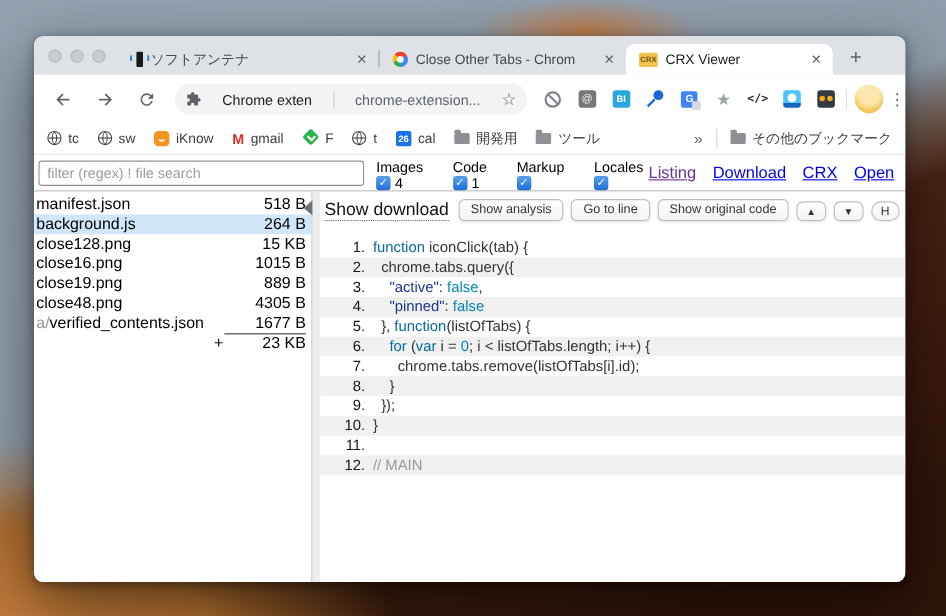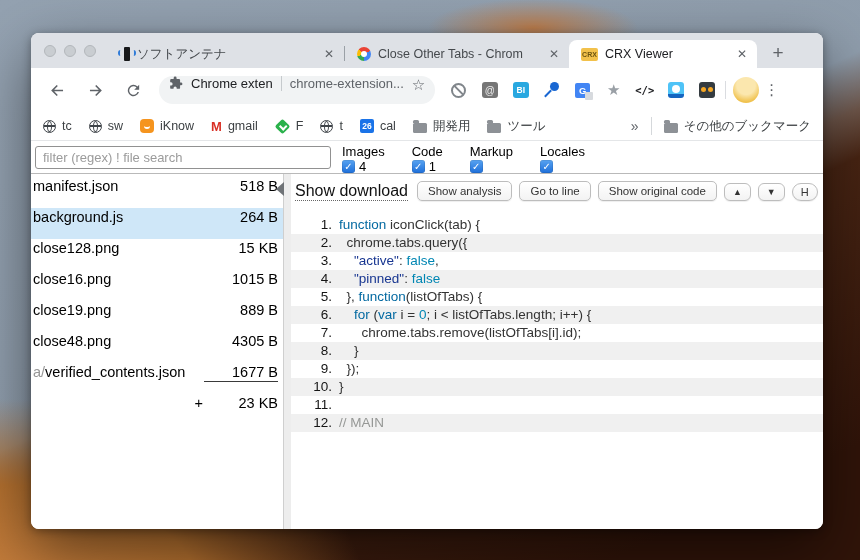--- a/index.html
+++ b/index.html
@@ -22,21 +22,21 @@
   .tab .title{white-space:nowrap;overflow:hidden;flex:1;margin:0 7px;text-overflow:clip}
   .tab .close{color:#5f6368;font-size:12px;padding:0 2px;flex:none}
   .tab.active{background:#fff;border-radius:8px 8px 0 0;color:#202124}
   .tab.w0{width:232px}.tab.w1{width:224px}.tab.w2{width:188px}
   .tabsep{width:1px;height:15px;background:#9aa0a6;margin-bottom:7px;flex:none}
   .newtab{width:26px;height:26px;margin:0 0 2px 8px;border:none;background:none;font-size:19px;color:#5f6368;line-height:24px;text-align:center;padding:0;flex:none}
 
   
   .toolbar{height:44px;display:flex;align-items:center;padding:0 12px 0 14px;background:#fff;flex:none}
   .navbtn{width:24px;height:24px;display:flex;align-items:center;justify-content:center;background:none;border:none;padding:0;margin-right:14px;flex:none}
-  .omnibox{height:28px;background:#f1f3f4;border-radius:14px;flex:0 0 246px;display:flex;align-items:flex-start;padding:0 10px;gap:8px;margin:0 10px 0 0}
+  .omnibox{height:28px;background:#f1f3f4;border-radius:14px;flex:0 0 246px;display:flex;align-items:center;padding:0 10px;gap:19px;margin:0 10px 0 0}
   .omni-chip{font-size:13px;color:#202124;white-space:nowrap}
   .omni-sep{width:1px;height:15px;background:#c6cacd;flex:none}
   .omni-url{font-size:13px;color:#5f6368;white-space:nowrap;overflow:hidden;flex:1}
   .omni-star{font-size:15px;color:#5f6368;flex:none}
   .ext-icons{display:flex;align-items:center;gap:8px;margin-left:2px}
   .xslot{width:23px;height:22px;display:flex;align-items:center;justify-content:center;flex:none}
   .tsep{width:1px;height:18px;background:#dadce0;margin:0 7px;flex:none}
   .avatar{width:26px;height:26px;border-radius:50%;background:radial-gradient(circle at 50% 32%,#fbe7ae 0 42%,#f0c24f 75%);flex:none}
   .menu-dots{font-size:15px;color:#5f6368;padding:0 5px;letter-spacing:0}
 
@@ -72,41 +72,41 @@
   .star-icon{color:#9aa0a6;font-size:15px}
   .code-icon{font-weight:bold;font-size:10.5px;color:#202124;font-family:"DejaVu Sans Mono",monospace}
   .camera-icon{width:16px;height:16px;border-radius:3px;background:linear-gradient(180deg,#4fc3f7 72%,#1565c0 72%)}
   .camera-icon::after{content:"";position:absolute;top:3px;left:4px;width:8px;height:8px;background:#fff;border-radius:50%}
   .ninja-icon{width:16px;height:16px;border-radius:3px;background:#343b40}
   .ninja-icon::before,.ninja-icon::after{content:"";position:absolute;top:5px;width:5px;height:5px;background:#f5a623;border-radius:50%}
   .ninja-icon::before{left:2px}.ninja-icon::after{right:2px}
 
   
   .bookmarks{height:28px;display:flex;align-items:center;padding:0 10px 0 12px;font-size:12.5px;color:#3c4043;border-bottom:1px solid #e4e6e8;flex:none;background:#fff}
-  .bm{display:flex;align-items:center;gap:6px;margin-right:17px;white-space:nowrap}
+  .bm{display:flex;gap:6px;margin-right:17px;white-space:nowrap}
   .bm-overflow{margin-left:auto;font-size:14px;color:#5f6368;padding:0 12px}
   .bm-sep{width:1px;height:18px;background:#d5d8db;margin-right:12px;flex:none}
   .bm.other{margin-right:2px}
 
   
   .page{flex:1;display:flex;flex-direction:column;min-height:0;background:#fff}
   .page-header{height:33px;display:flex;align-items:flex-start;padding:4px 8px 0 4px;border-bottom:1px solid #b9b9b9;box-sizing:border-box;flex:none}
   .filter{width:280px;height:21px;border:1px solid #919191;border-radius:3px;font-size:13px;padding:0 7px;color:#222;margin-top:1px;font-family:inherit}
   .filter::placeholder{color:#9b9b9b}
   .fgroup{margin-left:27px;display:flex;flex-direction:column;font-size:13px;line-height:13px;color:#000}
   .fgroup:first-of-type{margin-left:11px}
   .fgroup .frow2{display:flex;align-items:center;gap:4px;margin-top:2px}
   .cbx{width:13px;height:13px;border-radius:3px;background:linear-gradient(#58a3f1,#1e6fd9);display:flex;align-items:center;justify-content:center;color:#fff;font-size:10px;box-shadow:inset 0 0 0 .5px rgba(0,0,0,.15)}
   .links{margin-left:auto;display:flex;gap:15px;font-size:15px;align-items:center;padding:4px 2px 0 0}
   .links a{text-decoration:underline;cursor:pointer}
   .link-blue{color:#0000ee}.link-visited{color:#663399}
 
   .page-body{flex:1;display:flex;min-height:0}
   .file-list{width:252px;flex:none;padding-top:3px;overflow:hidden}
-  .frow{height:18px;display:flex;align-items:center;font-size:14.5px;line-height:18px;padding:0 5px 13px 2px;color:#000}
+  .frow{height:18px;display:flex;align-items:center;font-size:14.5px;line-height:18px;padding:0 5px 0 2px;color:#000}
   .frow.selected{background:#cfe7f8}
   .fname{white-space:nowrap;overflow:hidden}
   .fprefix{color:#979797}
   .fsize{margin-left:auto;text-align:right;white-space:nowrap}
   .frow.sum .fsize{border-bottom:1px solid #3a3a3a;min-width:74px}
   .frow.total{justify-content:flex-end}
   .frow.total .plus{margin-right:15px}
   .frow.total .fsize{margin-left:0;min-width:60px}
 
   .divider{width:7px;flex:none;background:#ededed;border-left:1px solid #cfcfcf;position:relative}
@@ -289,20 +289,26 @@
                 <span class="cbx">✓</span>
               </span>
             </span>
             <span class="fgroup">
               <span>Locales</span>
               <span class="frow2">
                 <span class="cbx">✓</span>
               </span>
             </span>
           </span>
+        <span class="links" id="links">
+            <a class="link-visited">Listing</a>
+            <a class="link-blue">Download</a>
+            <a class="link-blue">CRX</a>
+            <a class="link-blue">Open</a>
+          </span>
       </div>
       <div class="page-body">
         <div class="file-list" id="fileList">
             <div class="frow">
               <span class="fname">manifest.json</span>
               <span class="fsize">518 B</span>
             </div>
             <div class="frow selected">
               <span class="fname">background.js</span>
               <span class="fsize">264 B</span>

